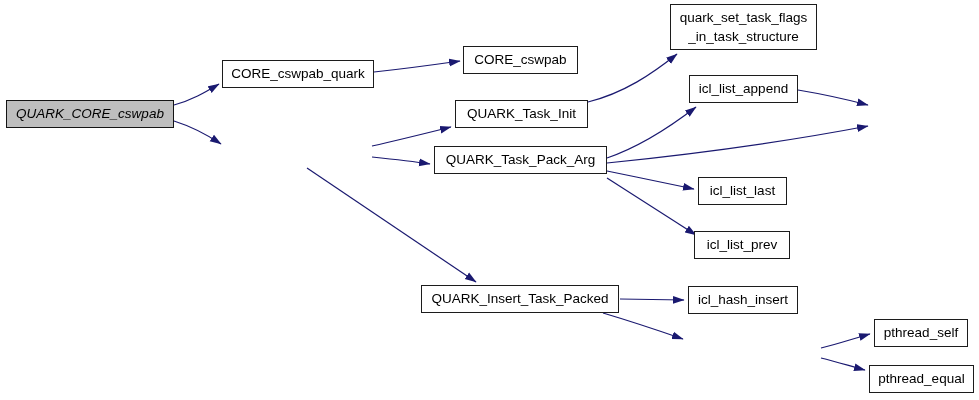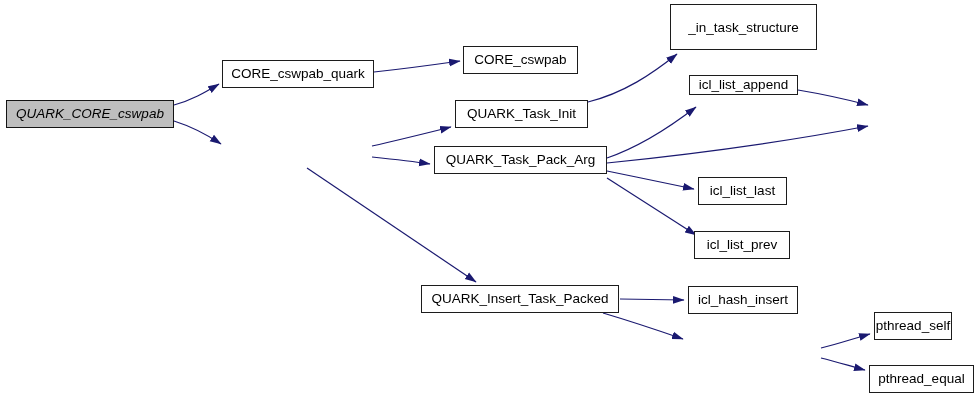--- a/index.html
+++ b/index.html
@@ -84,32 +84,33 @@
   <div class="node" style="left:222px; top:60px;  width:152px; height:28px">CORE_cswpab_quark</div>
 
   <div class="node" style="left:463px; top:46px;  width:115px; height:28px">CORE_cswpab</div>
 
 
   <div class="node" style="left:455px; top:100px; width:133px; height:28px">QUARK_Task_Init</div>
 
   <div class="node" style="left:434px; top:146px; width:173px; height:28px">QUARK_Task_Pack_Arg</div>
 
   <div class="node two-line" style="left:670px; top:4px; width:147px; height:46px">
+    <span>quark_set_task_flags</span>
     <span>_in_task_structure</span>
   </div>
 
-  <div class="node" style="left:689px; top:75px;  width:109px; height:20px">icl_list_append</div>
+  <div class="node" style="left:689px; top:75px;  width:109px; height:28px">icl_list_append</div>
 
 
   <div class="node" style="left:694px; top:231px; width:96px;  height:28px">icl_list_prev</div>
 
   <div class="node" style="left:698px; top:177px; width:89px;  height:28px">icl_list_last</div>
 
   <div class="node" style="left:421px; top:285px; width:198px; height:28px">QUARK_Insert_Task_Packed</div>
 
   <div class="node" style="left:688px; top:286px; width:110px; height:28px">icl_hash_insert</div>
 
 
-  <div class="node" style="left:874px; top:312px; width:78px;  height:28px">pthread_self</div>
+  <div class="node" style="left:874px; top:319px; width:94px;  height:28px">pthread_self</div>
 
   <div class="node" style="left:869px; top:365px; width:105px; height:28px">pthread_equal</div>
 
 </div>
 
 </body></html>

